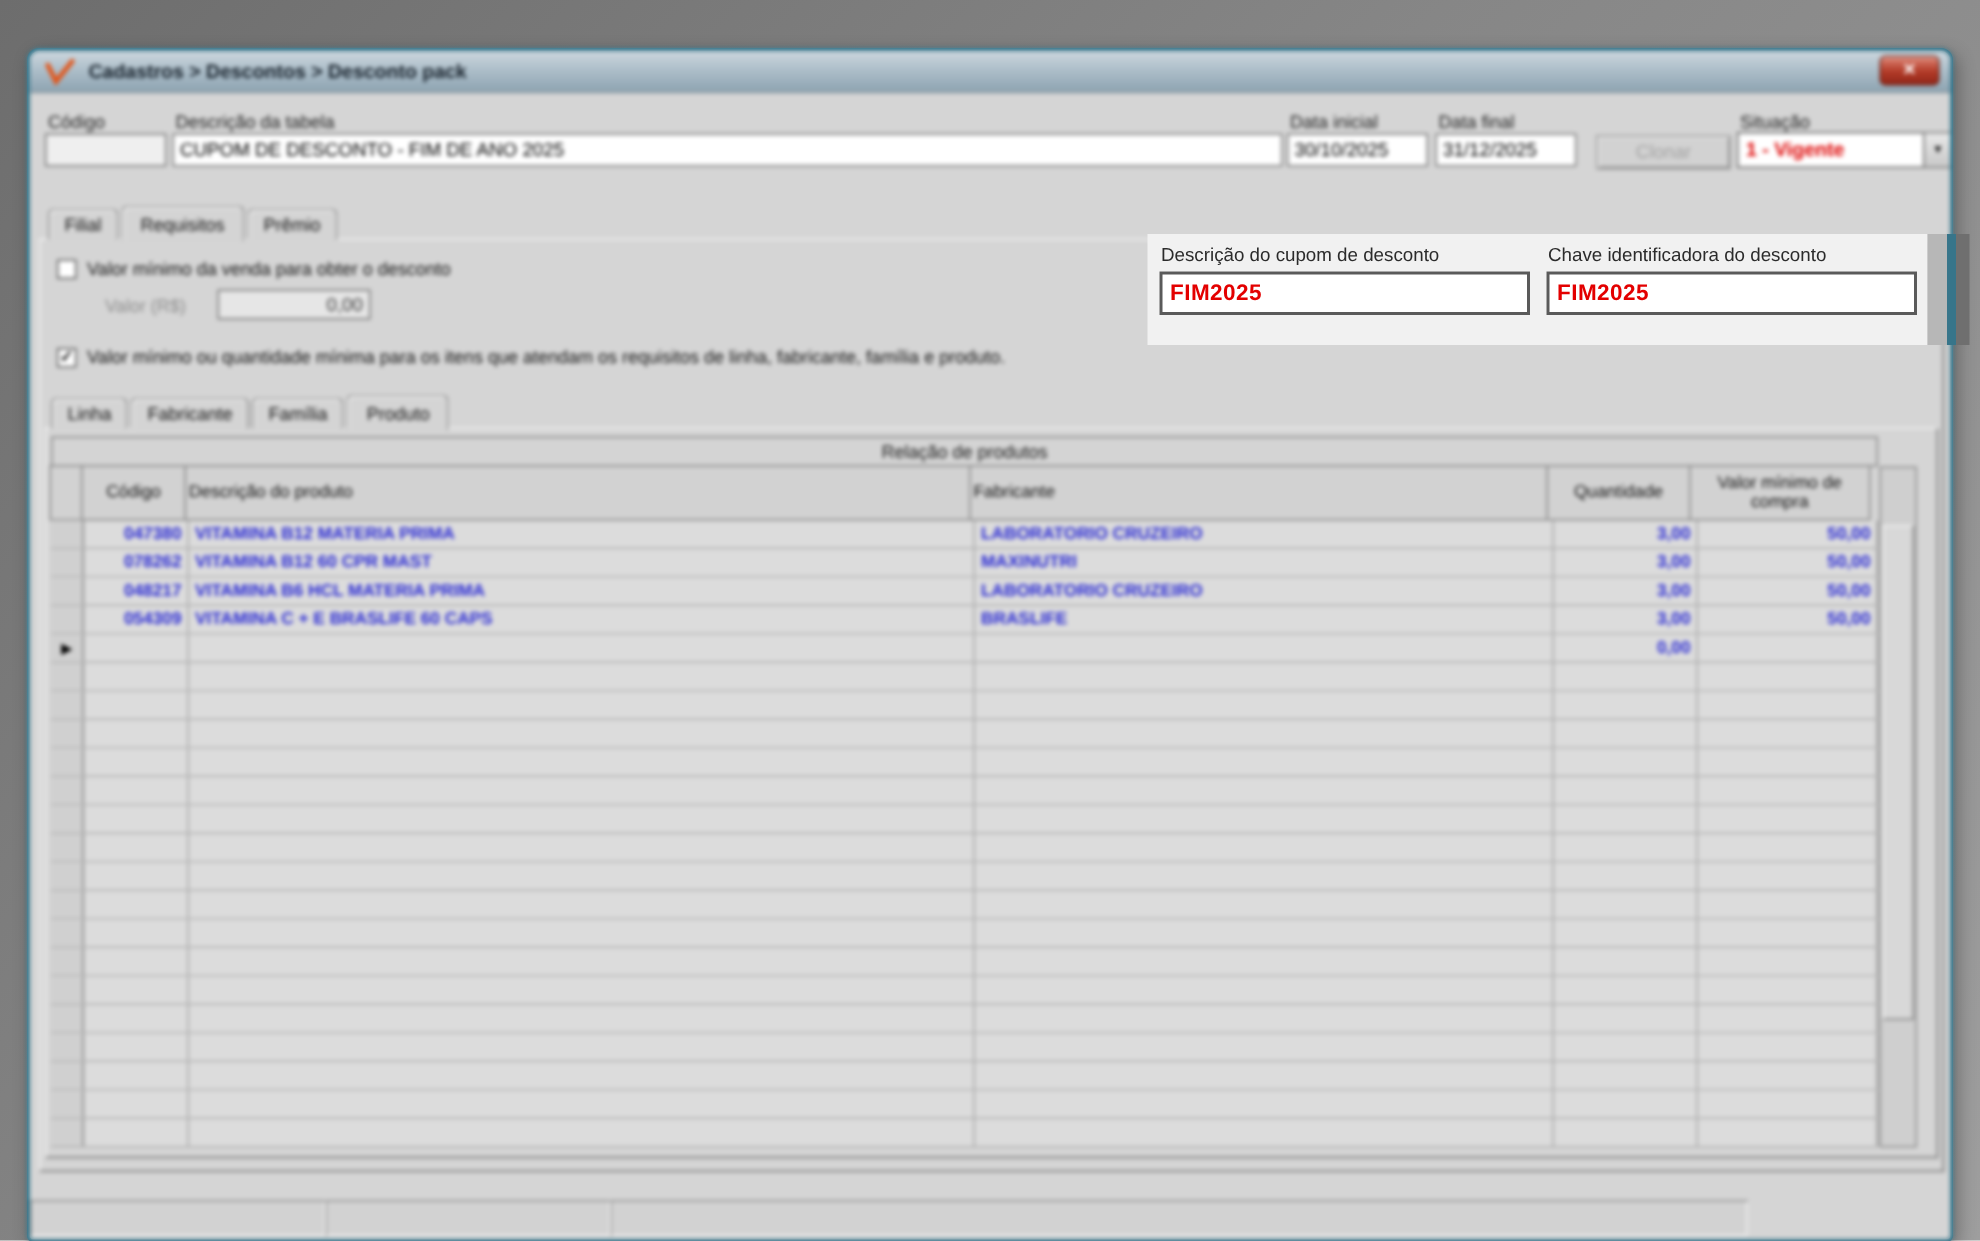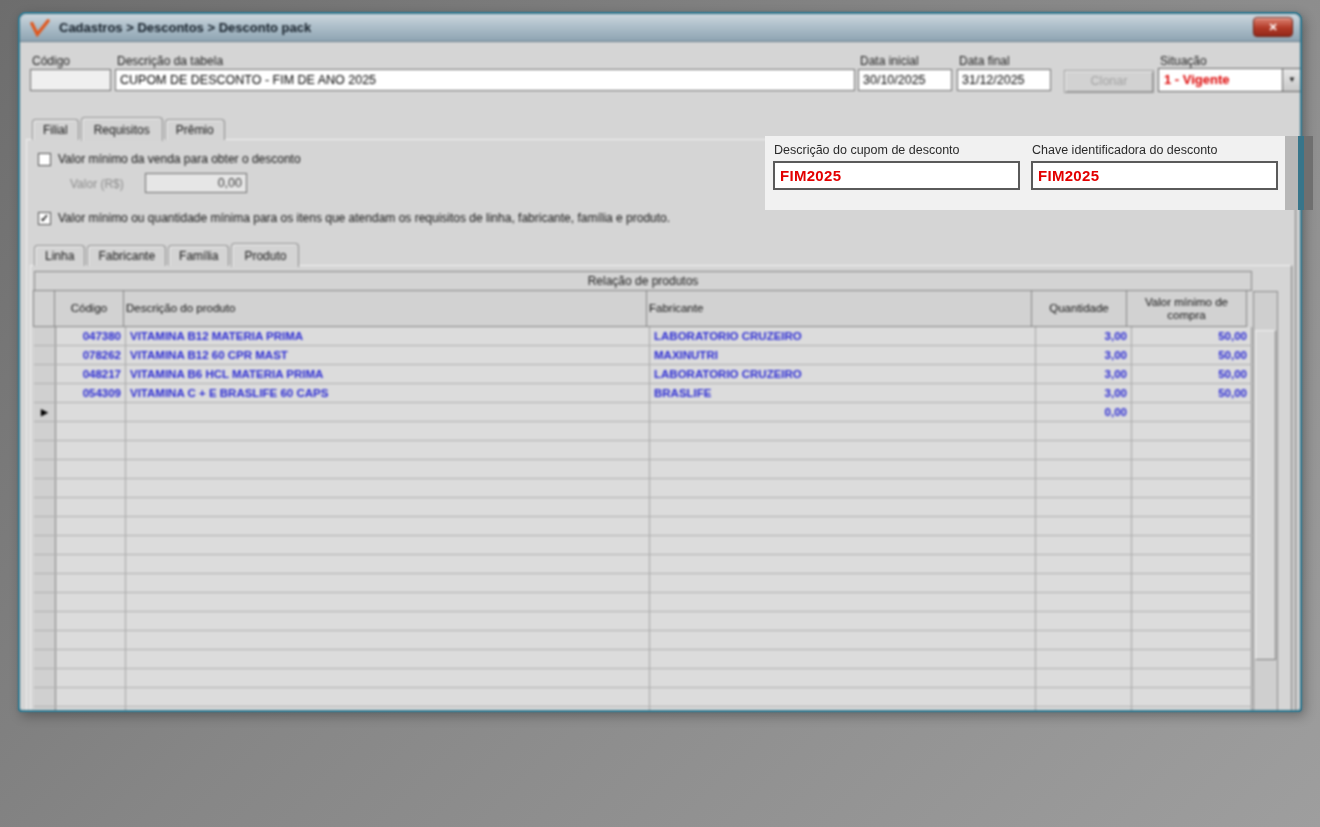--- a/index.html
+++ b/index.html
@@ -1,18 +1,18 @@
 <!DOCTYPE html>
 <html><head>
 <meta charset="utf-8">
 <style>
   * { margin:0; padding:0; box-sizing:border-box; }
   html,body { width:1320px; height:827px; overflow:hidden; font-family:"Liberation Sans", sans-serif; }
   .backdrop { position:absolute; inset:0; background:linear-gradient(135deg,#6d6d6d 0%,#868686 45%,#9e9e9e 100%); }
-  .window { position:absolute; left:18px; top:12px; width:1284px; height:700px;
+  .window { position:absolute; left:18px; top:32px; width:1284px; height:796px;
             background:#d5d5d5; border:2px solid #37758a; border-radius:8px 8px 4px 4px;
             box-shadow:3px 4px 12px rgba(0,0,0,.30); }
   .blur { position:absolute; inset:-2px; filter:blur(1.25px); border-radius:8px 8px 4px 4px; overflow:hidden;
           border:2px solid #37758a; background:#d5d5d5; }
   .abs { position:absolute; }
 
   
   .titlebar { position:absolute; left:0; top:0; width:100%; height:28px;
               background:linear-gradient(#cdd7de 0%,#aebfca 45%,#8ea4b2 100%);
               border-bottom:1px solid #6a7f8c; border-radius:6px 6px 0 0; display:flex; align-items:center; }

